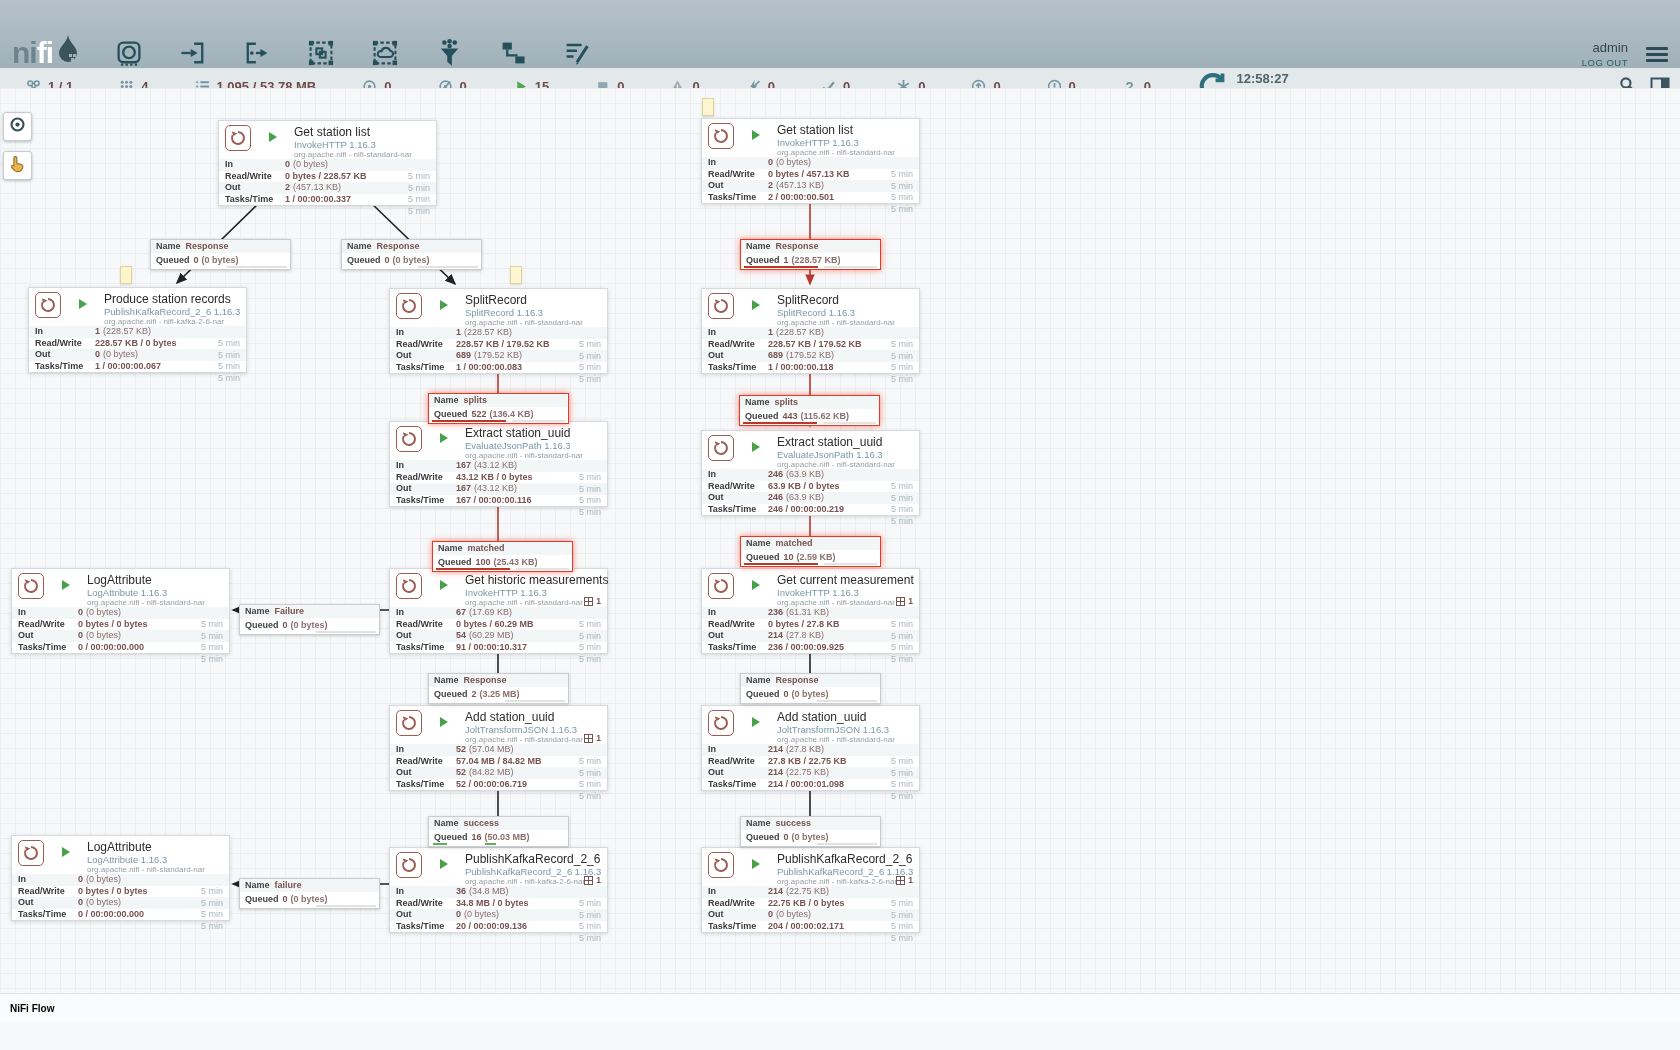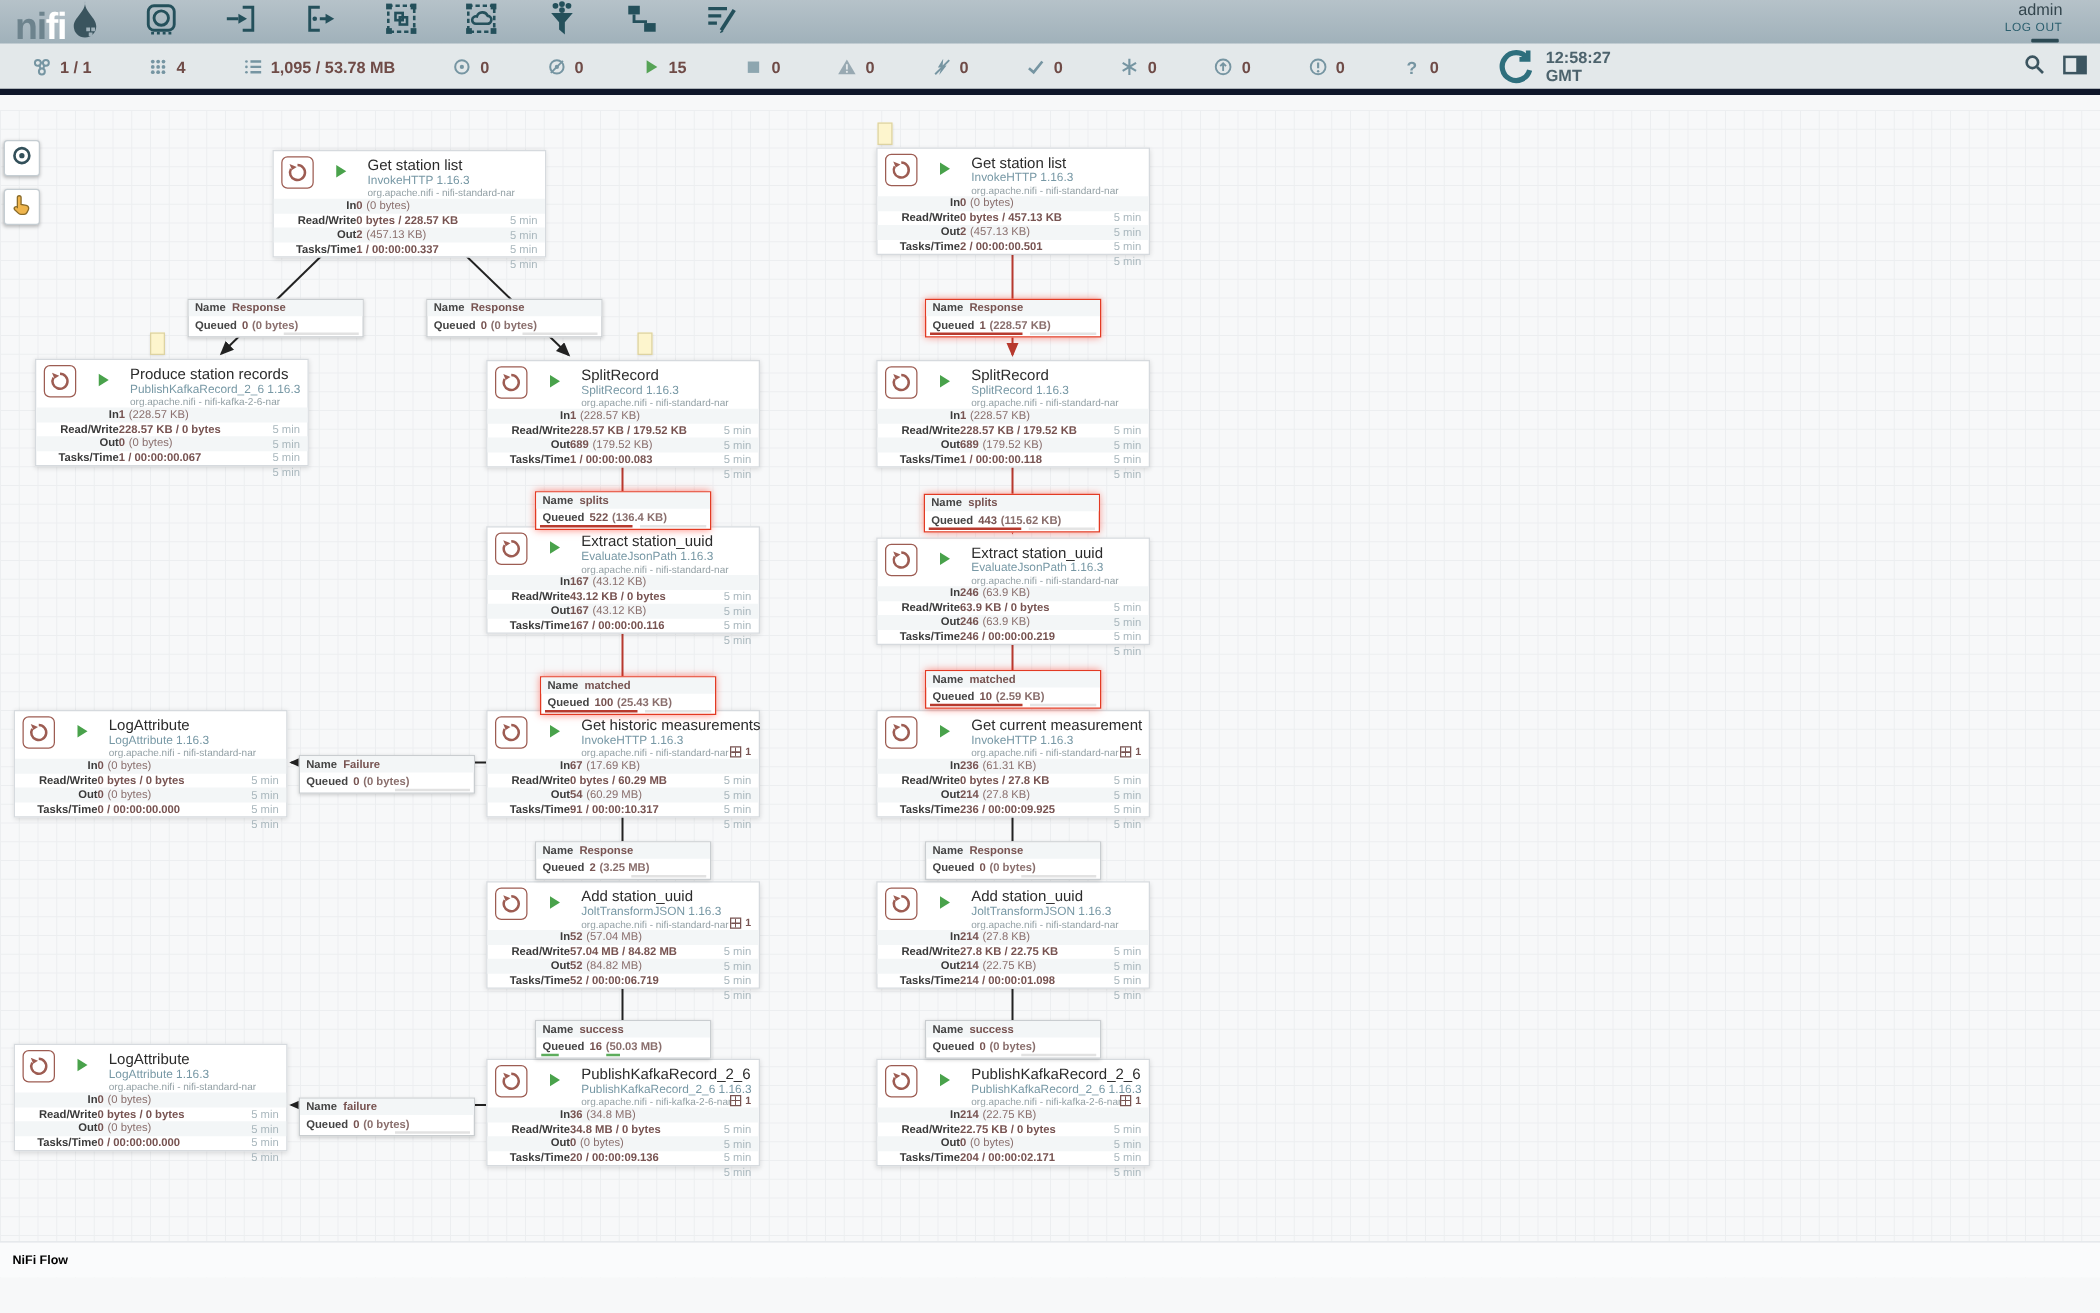--- a/index.html
+++ b/index.html
@@ -1,27 +1,27 @@
 <!DOCTYPE html>
 <html><head>
 <meta charset="utf-8">
 <style>
   html,body{margin:0;padding:0;width:1680px;height:1050px;overflow:hidden;
     font-family:"Liberation Sans",sans-serif;background:#f7f8f9;}
   
-  .hdr{height:35px;background:linear-gradient(#b6c2c9,#a0b1ba);display:flex;align-items:flex-start;
+  .hdr{height:68px;background:linear-gradient(#b6c2c9,#a0b1ba);display:flex;align-items:flex-end;
     padding-left:12px;position:relative;}
   .logo{display:flex;align-items:flex-end;margin-right:34px;}
   .logo-ni{font-size:30px;font-weight:bold;color:#6d838d;letter-spacing:-1px;line-height:30px;}
   .logo-fi{font-size:30px;font-weight:bold;color:#ffffff;letter-spacing:-1px;line-height:30px;}
   .logo-drop{margin-left:3px;}
   .tb-icons{display:flex;gap:34px;align-items:center;}
   .tb-icon{width:30px;height:30px;cursor:grab;}
   .tb-icon svg{width:30px;height:30px;}
-  .hdr-right{margin-left:auto;display:flex;align-items:center;padding-right:12px;flex-direction:column;}
+  .hdr-right{margin-left:auto;display:flex;align-items:center;padding-right:12px;}
   .user-block{text-align:right;margin-right:18px;}
   .user-name{font-size:13px;color:#33454d;}
   .logout{font-size:9.5px;color:#2c5f6e;letter-spacing:.5px;cursor:pointer;margin-top:2px;}
   .burger{width:22px;cursor:pointer;}
   .burger div{height:3px;background:#2c4a54;margin:3px 0;border-radius:1px;}
   
   .sbar{height:36px;background:#e3e8ea;border-bottom:5px solid #0f172a;display:flex;
     align-items:center;gap:46px;padding-left:26px;position:relative;font-size:13px;}
   .sb-item{display:flex;align-items:center;gap:7px;white-space:nowrap;}
   .sb-item svg{width:15px;height:15px;}
@@ -48,21 +48,21 @@
   .proc-title{font-size:12px;color:#2b2b2b;white-space:nowrap;}
   .proc-type{font-size:9.5px;color:#7798a5;white-space:nowrap;}
   .proc-bundle{font-size:8px;color:#93a0a5;white-space:nowrap;}
   .proc-badge{position:absolute;right:6px;bottom:1px;font-size:8.5px;color:#775351;
     display:flex;align-items:center;gap:3px;font-weight:bold;}
   .badge-grid{width:7px;height:7px;border:1px solid #775351;
     background:linear-gradient(#775351 1px,transparent 1px) 0 3px/7px 7px no-repeat,
                linear-gradient(90deg,#775351 1px,transparent 1px) 3px 0/7px 7px no-repeat;}
   .stat-row{display:flex;height:11.5px;line-height:11.5px;padding:0 6px;font-size:9px;align-items:center;}
   .stat-row.alt{background:#f3f6f7;}
-  .sl{width:60px;font-weight:bold;color:#3a3a3a;flex:0 0 auto;text-align:right;}
+  .sl{width:60px;font-weight:bold;color:#3a3a3a;flex:0 0 auto;}
   .sv{flex:1;color:#775351;white-space:nowrap;}
   .sv b{font-weight:bold;}
   .ssz{margin-left:3px;color:#8a6f6d;}
   .sw{width:30px;text-align:right;color:#a9b7bd;flex:0 0 auto;margin-top:24px;}
   
   .conn{position:absolute;width:139px;background:#fff;border:1px solid #c9cdd0;
     box-shadow:0 1px 3px rgba(0,0,0,.18);z-index:3;font-size:9px;cursor:pointer;margin-top:11px;}
   .conn.hl{border-color:#e23a23;box-shadow:0 0 6px rgba(255,35,15,.55);}
   .conn-row1{height:13px;line-height:13px;background:#f3f6f7;padding:0 5px;color:#444;font-weight:bold;}
   .conn-row1 .cv{color:#775351;margin-left:5px;}

